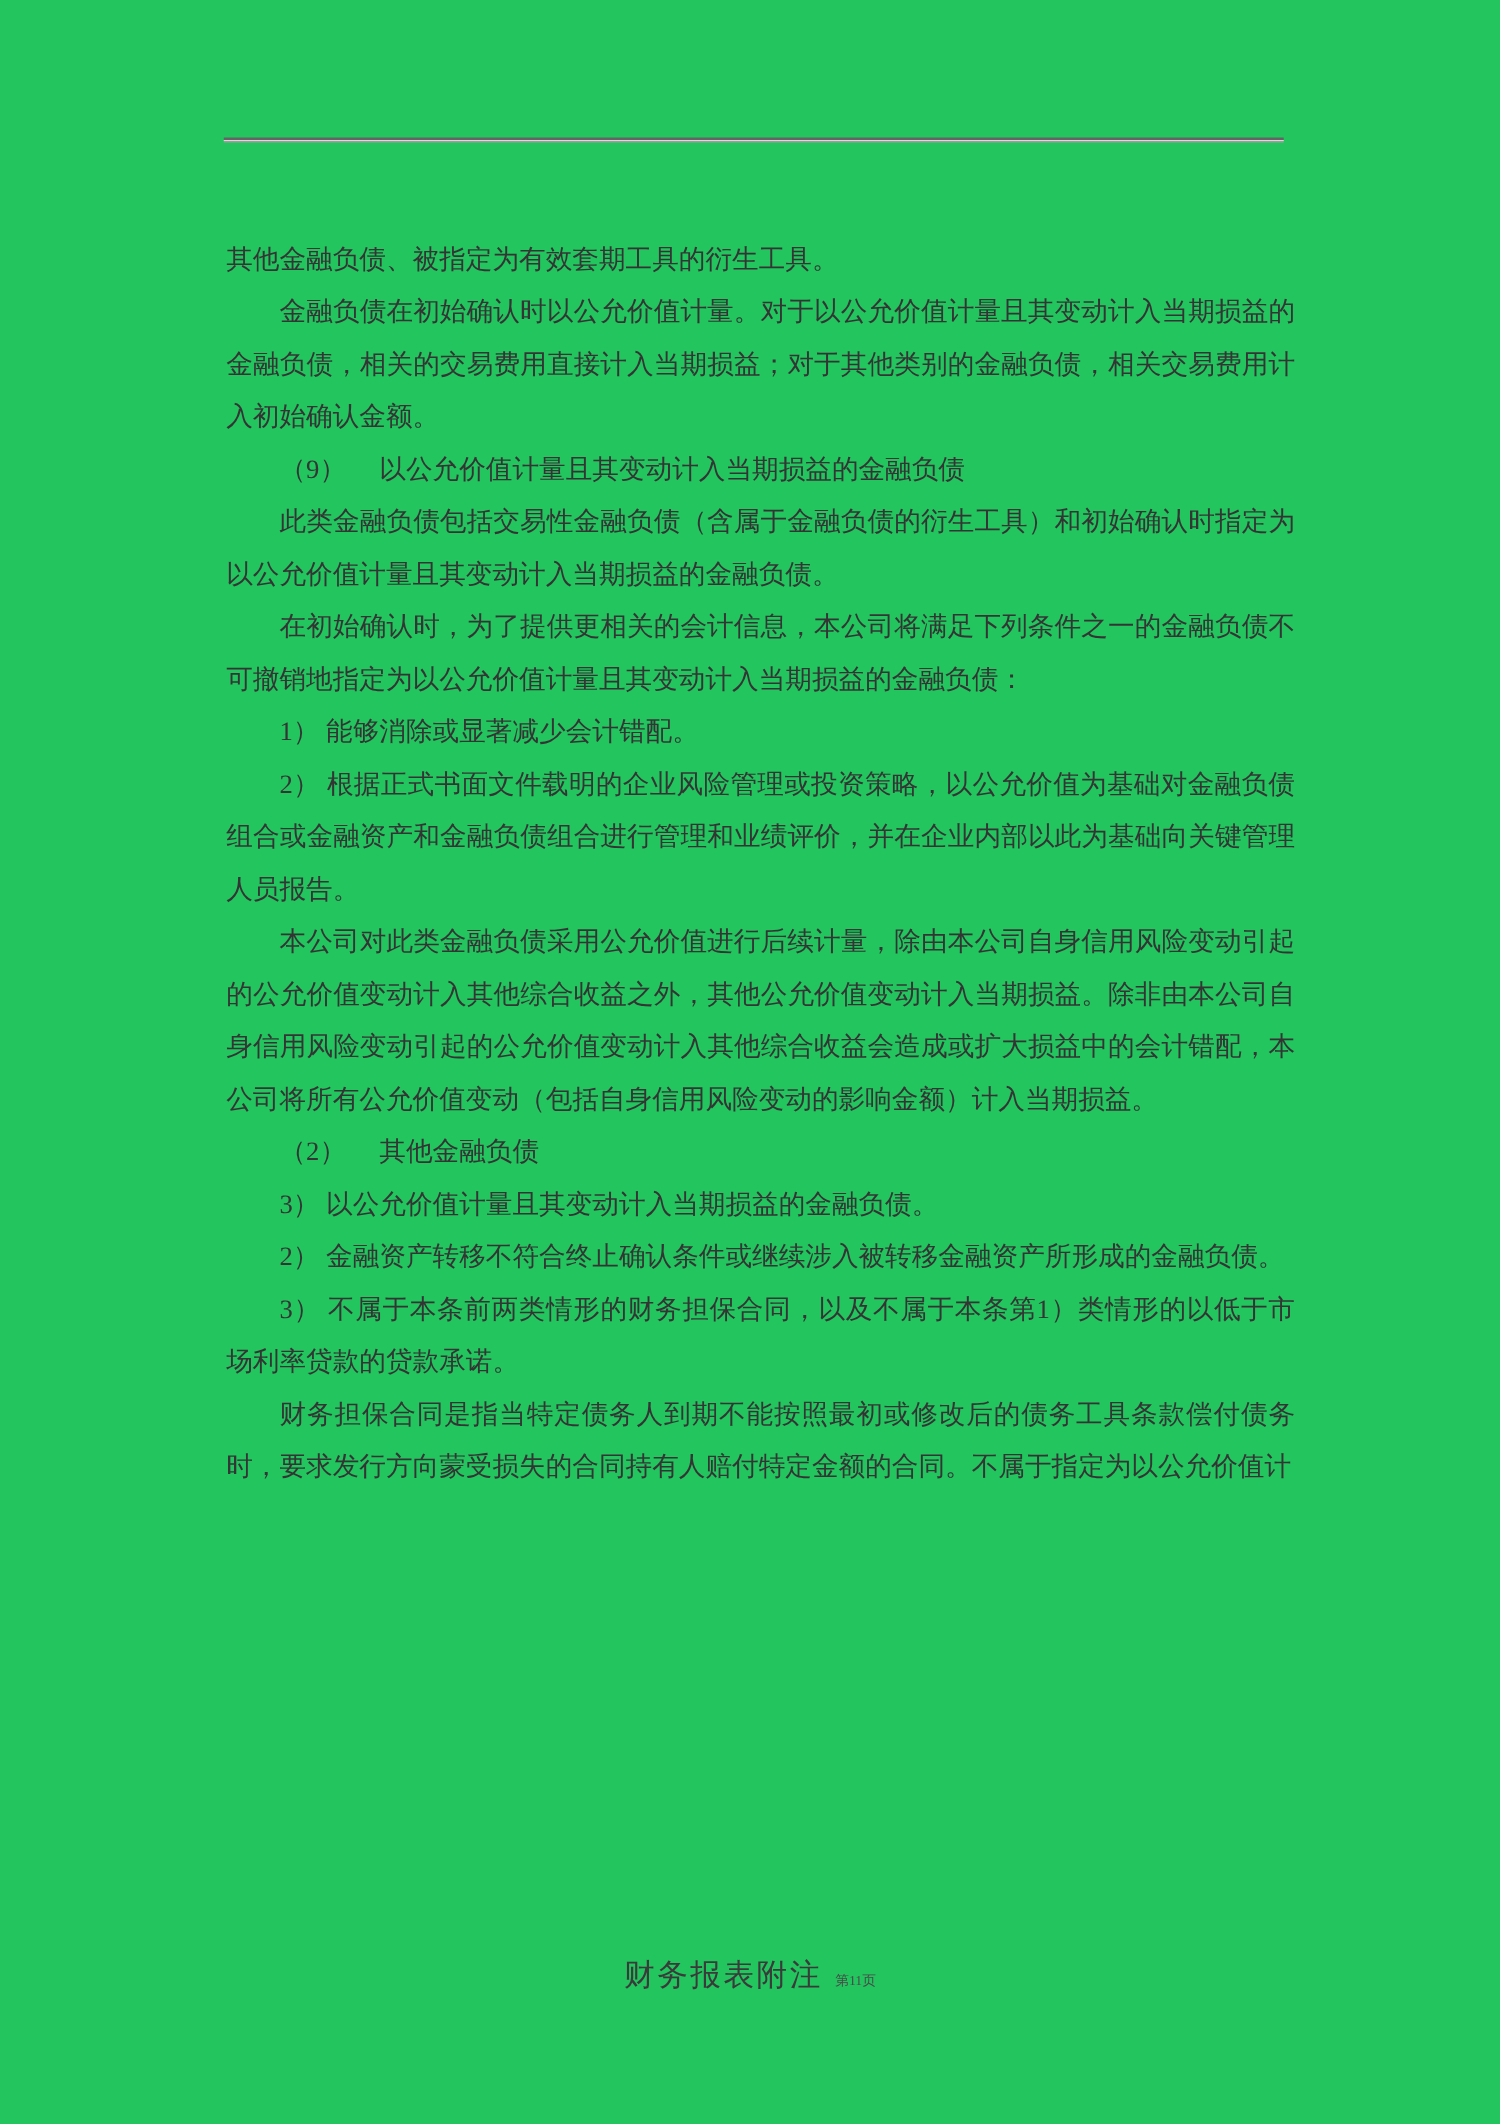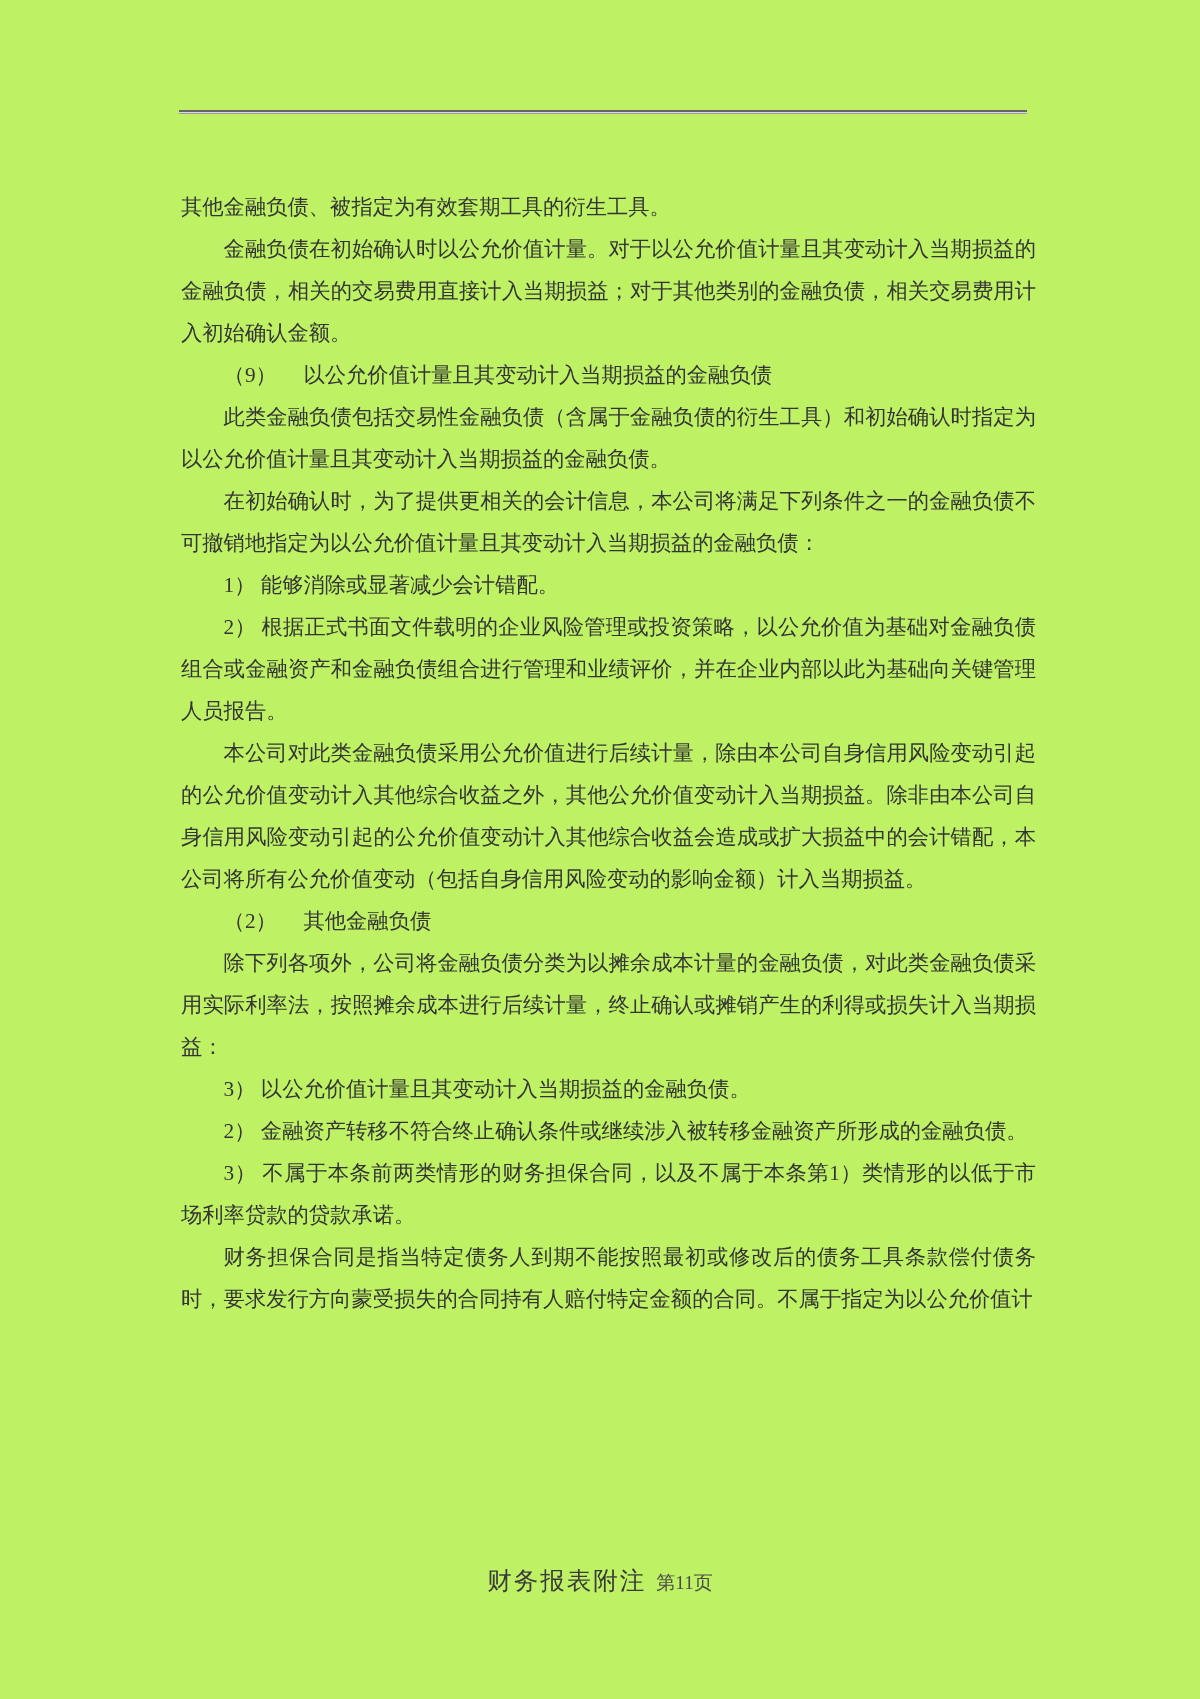--- a/index.html
+++ b/index.html
@@ -6,21 +6,21 @@
   html, body {
     margin: 0;
     padding: 0;
     background: #e9e9e9;
   }
   .page {
     position: relative;
     width: 1200px;
     height: 1699px;
     margin: 0 auto;
-    background: #bef264;
+    background: #22c55e;
     font-family: "Liberation Serif", "DejaVu Serif", serif;
     color: #343434;
     overflow: hidden;
   }
   .header-rule {
     position: absolute;
     left: 179px;
     top: 110px;
     width: 848px;
     height: 4px;
@@ -55,41 +55,40 @@
     line-height: 42px;
     white-space: nowrap;
   }
   .footer-title {
     font-size: 24.5px;
     color: #3a3a3a;
     letter-spacing: 2px;
     margin-top: 36px;
   }
   .footer-page-number {
-    font-size: 19px;
+    font-size: 11px;
     color: #4a4a4a;
     margin-left: 10px;
   }
 </style>
 </head>
 <body>
 
 <div class="page">
   <div class="header-rule"></div>
   <main class="body-text">
       <p class="para">其他金融负债、被指定为有效套期工具的衍生工具。</p>
       <p class="para indent">金融负债在初始确认时以公允价值计量。对于以公允价值计量且其变动计入当期损益的金融负债，相关的交易费用直接计入当期损益；对于其他类别的金融负债，相关交易费用计入初始确认金额。</p>
       <p class="para indent">（9）　 以公允价值计量且其变动计入当期损益的金融负债</p>
       <p class="para indent">此类金融负债包括交易性金融负债（含属于金融负债的衍生工具）和初始确认时指定为以公允价值计量且其变动计入当期损益的金融负债。</p>
       <p class="para indent">在初始确认时，为了提供更相关的会计信息，本公司将满足下列条件之一的金融负债不可撤销地指定为以公允价值计量且其变动计入当期损益的金融负债：</p>
       <p class="para indent">1） 能够消除或显著减少会计错配。</p>
       <p class="para indent">2） 根据正式书面文件载明的企业风险管理或投资策略，以公允价值为基础对金融负债组合或金融资产和金融负债组合进行管理和业绩评价，并在企业内部以此为基础向关键管理人员报告。</p>
       <p class="para indent">本公司对此类金融负债采用公允价值进行后续计量，除由本公司自身信用风险变动引起的公允价值变动计入其他综合收益之外，其他公允价值变动计入当期损益。除非由本公司自身信用风险变动引起的公允价值变动计入其他综合收益会造成或扩大损益中的会计错配，本公司将所有公允价值变动（包括自身信用风险变动的影响金额）计入当期损益。</p>
       <p class="para indent">（2）　 其他金融负债</p>
-      <p class="para indent">除下列各项外，公司将金融负债分类为以摊余成本计量的金融负债，对此类金融负债采用实际利率法，按照摊余成本进行后续计量，终止确认或摊销产生的利得或损失计入当期损益：</p>
       <p class="para indent">3） 以公允价值计量且其变动计入当期损益的金融负债。</p>
       <p class="para indent">2） 金融资产转移不符合终止确认条件或继续涉入被转移金融资产所形成的金融负债。</p>
       <p class="para indent">3） 不属于本条前两类情形的财务担保合同，以及不属于本条第1）类情形的以低于市场利率贷款的贷款承诺。</p>
       <p class="para indent">财务担保合同是指当特定债务人到期不能按照最初或修改后的债务工具条款偿付债务时，要求发行方向蒙受损失的合同持有人赔付特定金额的合同。不属于指定为以公允价值计</p>
     </main>
   <footer class="page-footer">
     <span class="footer-title">财务报表附注</span><span class="footer-page-number">第11页</span>
   </footer>
 </div>
 

